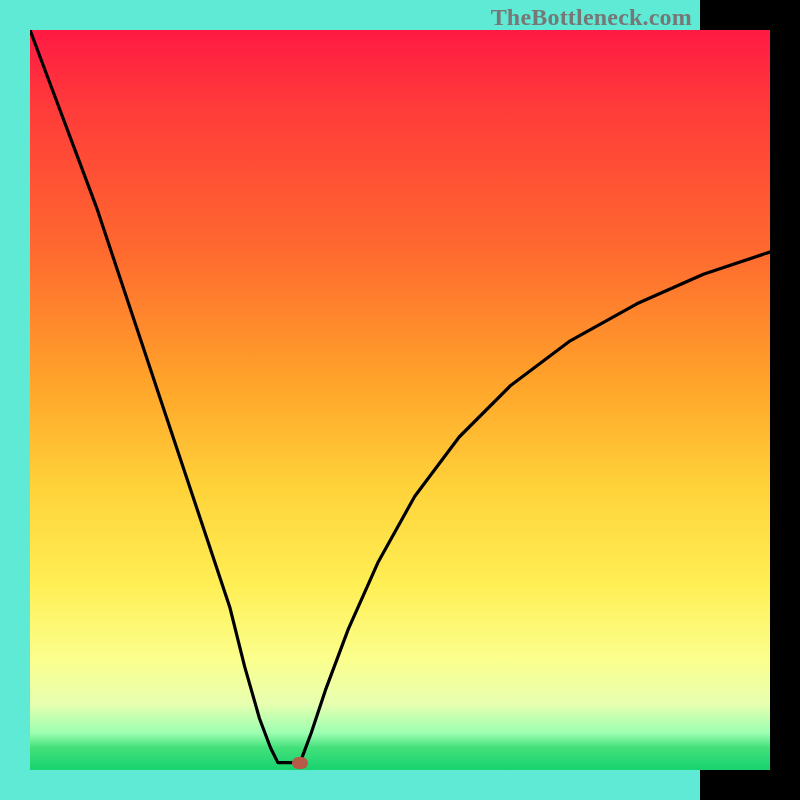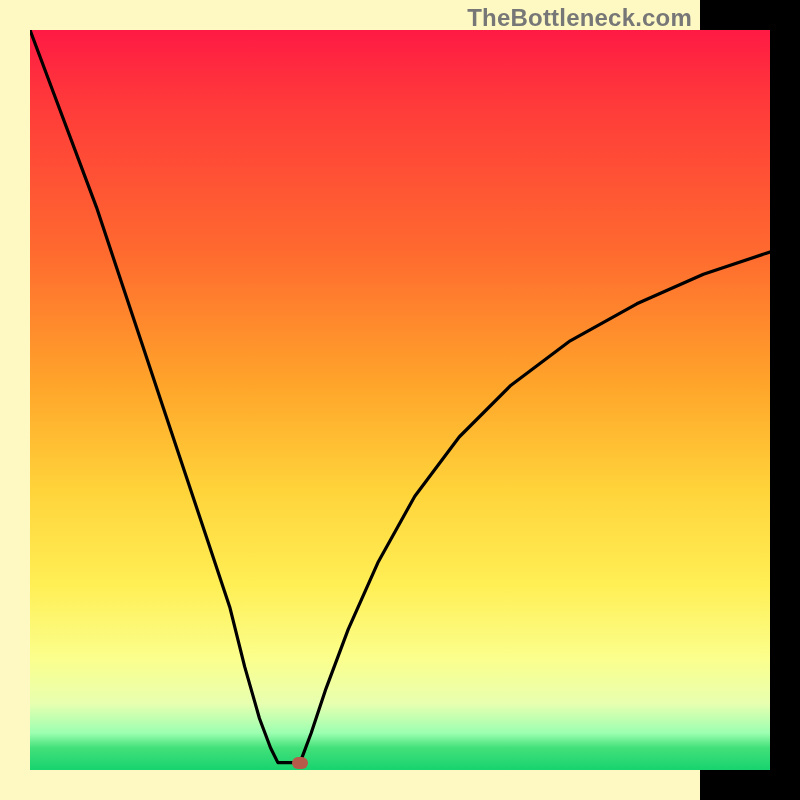--- a/index.html
+++ b/index.html
@@ -8,21 +8,22 @@
     width: 800px;
     height: 800px;
     background: #000;
     font-family: Arial, Helvetica, sans-serif;
     overflow: hidden;
   }
   .stage {
     position: relative;
     width: 700px;
     height: 800px;
-    background: #fef9c3;
+    background: #5eead4;
+    font-family: Liberation Serif, serif;
   }
   .plot-area {
     position: absolute;
     left: 30px;
     top: 30px;
     width: 740px;
     height: 740px;
     overflow: hidden;
   }
   .gradient-bg {

